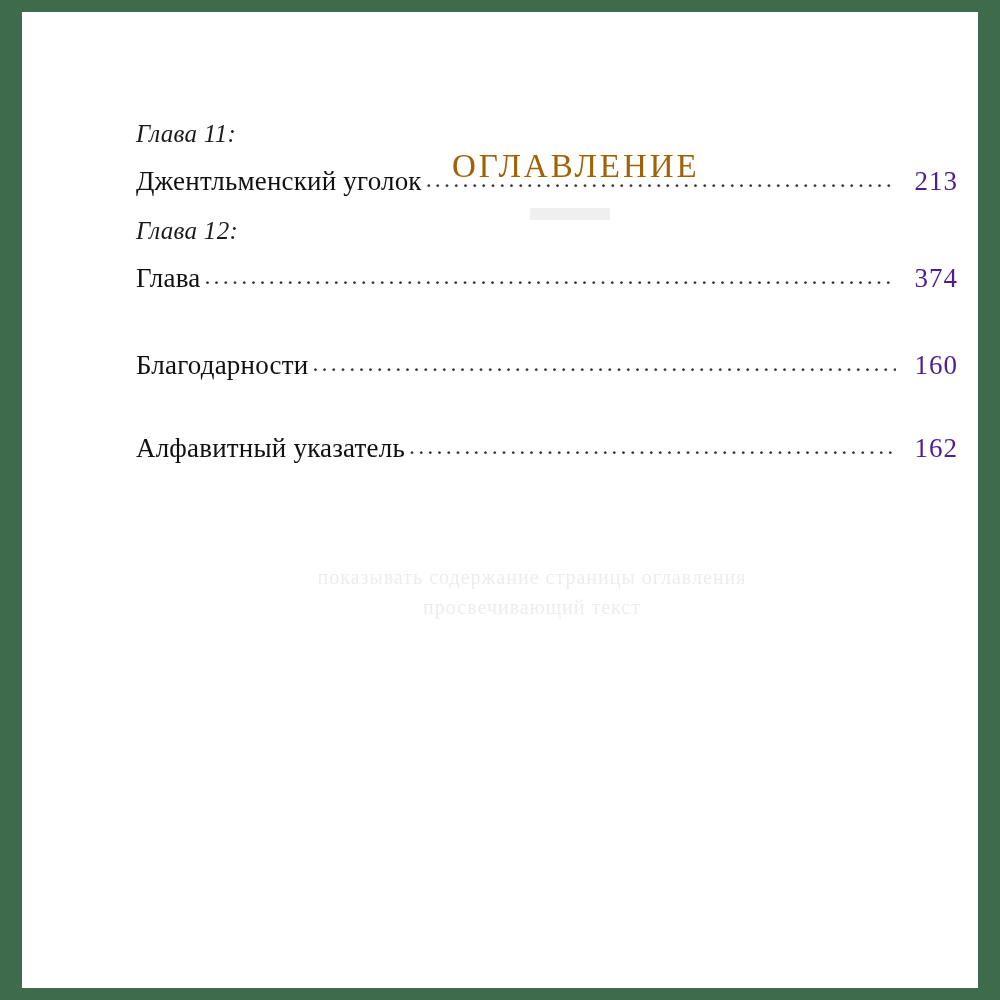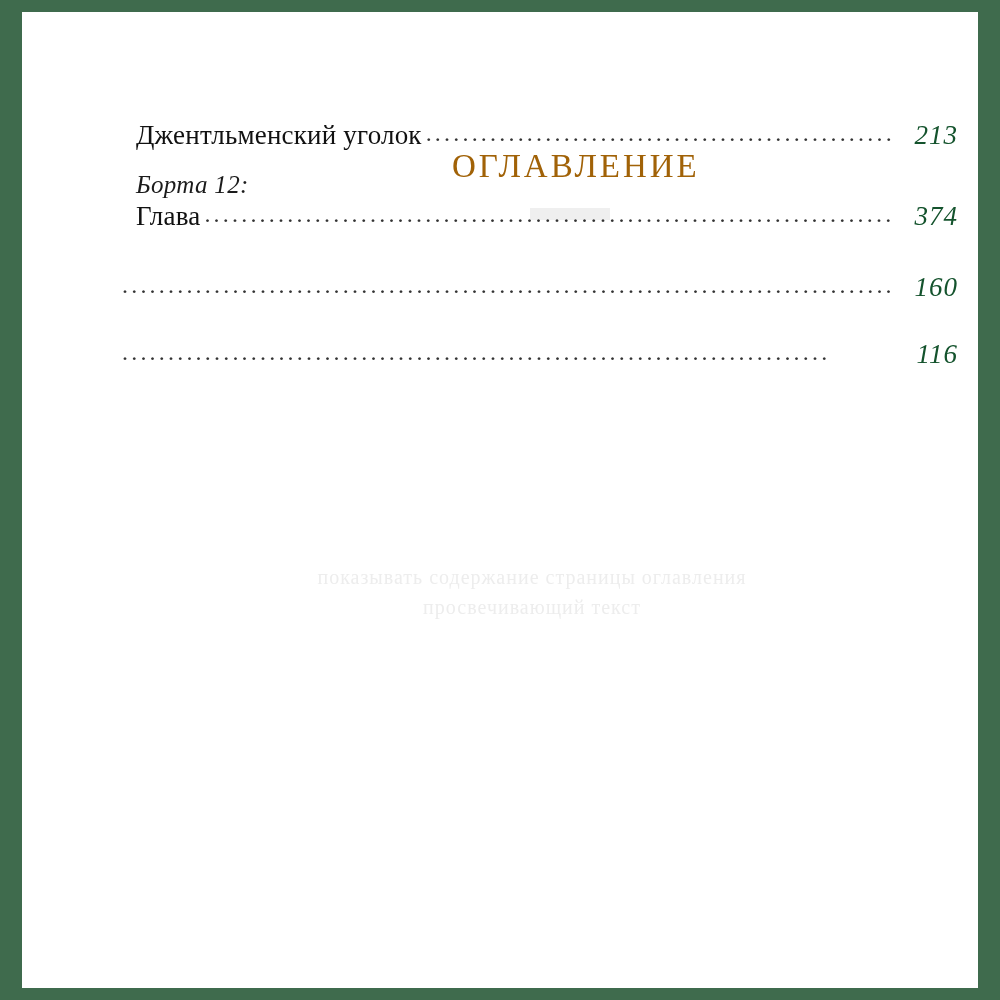--- a/index.html
+++ b/index.html
@@ -72,81 +72,84 @@
     align-items: baseline;
     width: 100%;
     margin-bottom: 2px;
   }
   .entry .title {
     font-size: 27px;
     color: #111111;
     white-space: nowrap;
     letter-spacing: 0.2px;
     padding-left: 18px;
+    margin-top: 16px;
   }
   .entry .dots {
     flex: 1 1 auto;
     overflow: hidden;
     white-space: nowrap;
     color: #333;
     font-size: 24px;
     letter-spacing: 3.2px;
     margin: 0 6px 0 4px;
     position: relative;
     top: -3px;
   }
   .entry .page-no {
     font-size: 27px;
-    color: #14532d;
+    color: #4c1d95;
     min-width: 56px;
     text-align: right;
     letter-spacing: 1px;
-    font-style: italic;
   }
   .gap-sm { height: 18px; }
   .gap-md { height: 38px; }
   .gap-lg { height: 34px; }
 </style>
 </head>
 <body>
 
 <div class="page">
 
   <div class="ghost-title">ОГЛАВЛЕНИЕ</div>
   <div class="ghost-sub"></div>
 
   <div class="toc">
 
+    <div class="chapnum">Глава 11:</div>
     <div class="entry">
       <span class="title">Джентльменский уголок</span>
       <span class="dots">...................................................................................</span>
       <span class="page-no">213</span>
     </div>
 
     <div class="gap-sm"></div>
 
-    <div class="chapnum">Борта 12:</div>
+    <div class="chapnum">Глава 12:</div>
     <div class="entry">
       <span class="title">Глава</span>
       <span class="dots">.............................................................................................................</span>
       <span class="page-no">374</span>
     </div>
 
     <div class="gap-md"></div>
 
     <div class="entry">
+      <span class="title">Благодарности</span>
       <span class="dots">..............................................................................................</span>
       <span class="page-no">160</span>
     </div>
 
     <div class="gap-lg"></div>
 
     <div class="entry">
+      <span class="title">Алфавитный указатель</span>
       <span class="dots">.............................................................................</span>
-      <span class="page-no">116</span>
+      <span class="page-no">162</span>
     </div>
 
   </div>
 
   <div class="ghost-block">
     <div class="g1">показывать содержание страницы оглавления</div>
     <div class="g1">просвечивающий текст</div>
   </div>
 
 </div>

